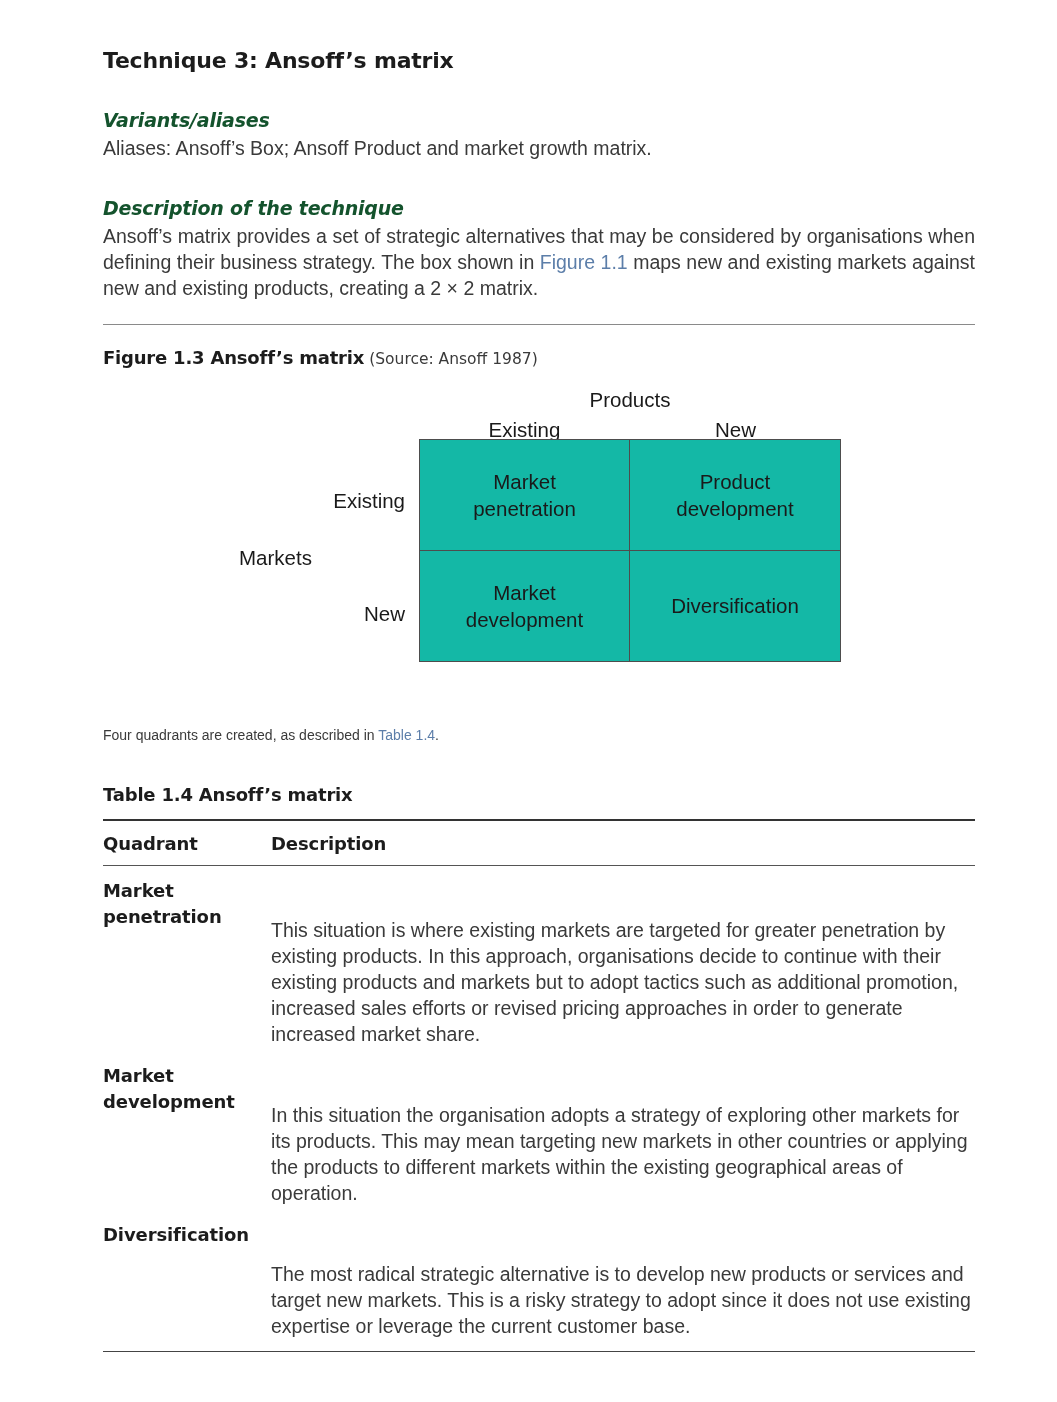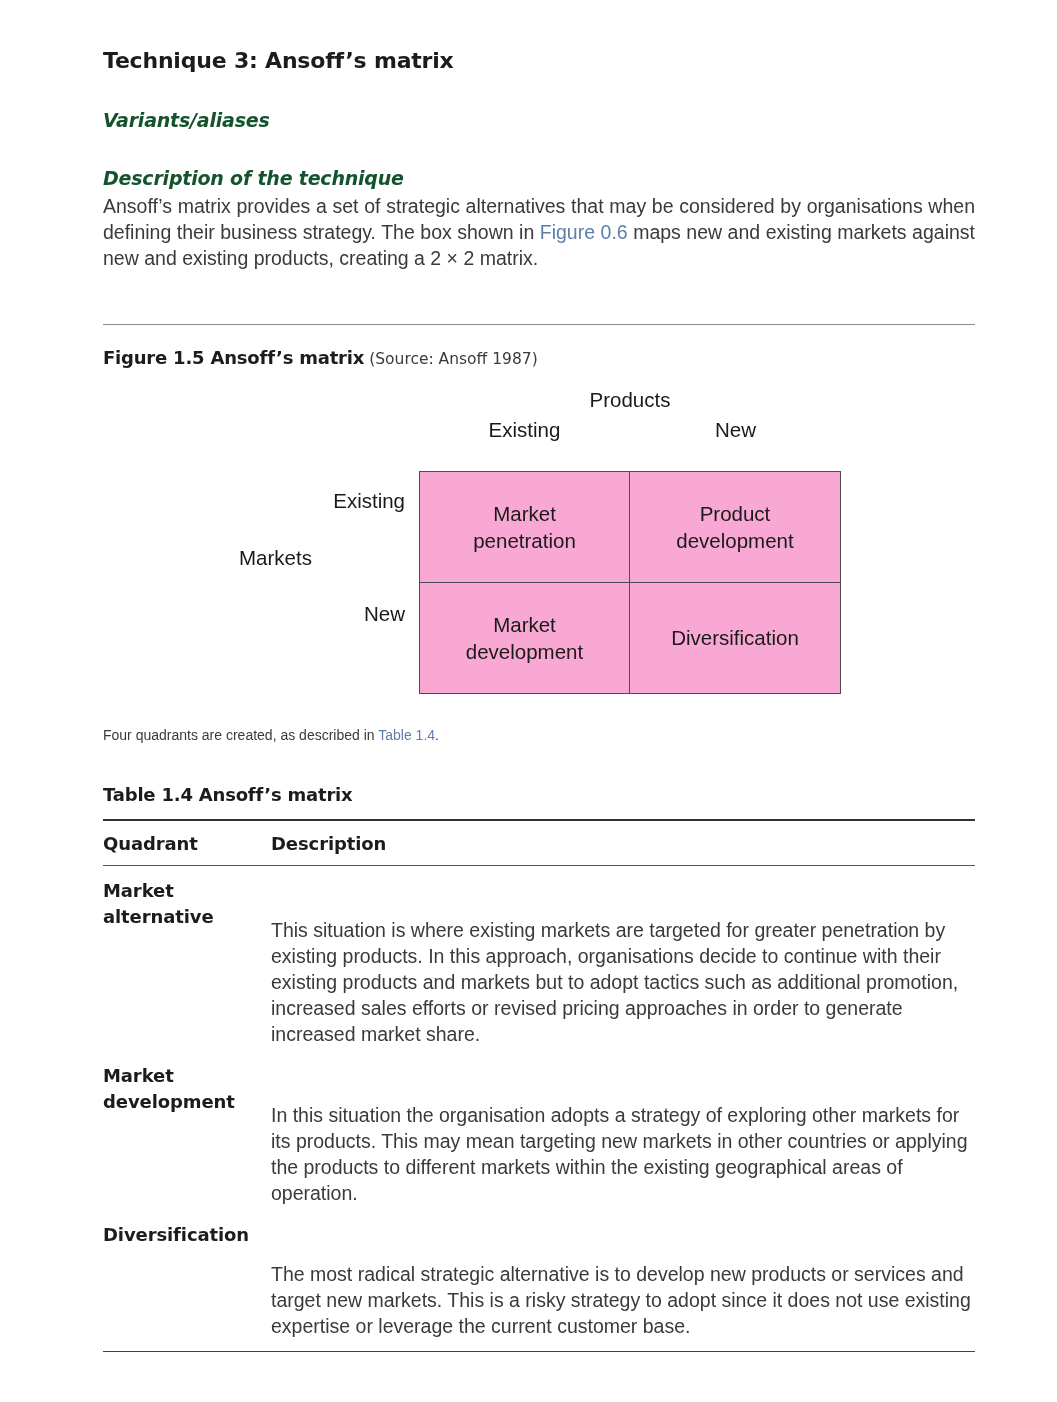--- a/index.html
+++ b/index.html
@@ -154,26 +154,26 @@
   .lbl-row-new {
     left: 205px;
     top: 602px;
     width: 200px;
     text-align: right;
   }
 
   .matrix-box {
     position: absolute;
     left: 419px;
-    top: 471px;
+    top: 439px;
     width: 422px;
     height: 223px;
     box-sizing: border-box;
     border: 1.5px solid #4d4d4d;
-    background: #f9a8d4;
+    background: #14b8a6;
     display: grid;
     grid-template-columns: 1fr 1fr;
     grid-template-rows: 1fr 1fr;
   }
   .matrix-cell {
     display: flex;
     align-items: center;
     justify-content: center;
     text-align: center;
     font-family: "Liberation Sans", sans-serif;
@@ -259,30 +259,31 @@
 <body>
 
 <div class="page">
 
   <div class="content">
 
     <h1 class="technique-title">Technique 3: Ansoff’s matrix</h1>
 
     <h2 class="section-heading h-variants">Variants/aliases</h2>
 
+    <p class="body-text">Aliases: Ansoff’s Box; Ansoff Product and market growth matrix.</p>
 
     <h2 class="section-heading h-description">Description of the technique</h2>
 
-    <p class="body-text justified"><span>Ansoff’s matrix provides a set of strategic alternatives that may be considered by organisations when defining their business strategy. The box shown in </span><a class="xref" href="#">Figure 0.6</a><span> maps new and existing markets against new and existing products, creating a 2 × 2 matrix.</span></p>
+    <p class="body-text justified"><span>Ansoff’s matrix provides a set of strategic alternatives that may be considered by organisations when defining their business strategy. The box shown in </span><a class="xref" href="#">Figure 1.1</a><span> maps new and existing markets against new and existing products, creating a 2 × 2 matrix.</span></p>
 
   </div>
 
   <div class="figure-divider"></div>
 
-  <div class="figure-caption"><span class="cap-bold">Figure 1.5 Ansoff’s matrix</span><span class="cap-source">(Source: Ansoff 1987)</span></div>
+  <div class="figure-caption"><span class="cap-bold">Figure 1.3 Ansoff’s matrix</span><span class="cap-source">(Source: Ansoff 1987)</span></div>
 
   <div class="figure-area">
 
     <div class="matrix-label lbl-products">Products</div>
 
     <div class="matrix-label lbl-col-existing">Existing</div>
 
     <div class="matrix-label lbl-col-new">New</div>
 
     <div class="matrix-label lbl-markets">Markets</div>
@@ -310,21 +311,21 @@
       <col class="col-description">
     </colgroup>
     <thead>
       <tr>
         <th>Quadrant</th>
         <th>Description</th>
       </tr>
     </thead>
     <tbody>
       <tr>
-        <td class="quad">Market alternative</td>
+        <td class="quad">Market penetration</td>
         <td>
             <span class="desc-text">This situation is where existing markets are targeted for greater penetration by existing products. In this approach, organisations decide to continue with their existing products and markets but to adopt tactics such as additional promotion, increased sales efforts or revised pricing approaches in order to generate increased market share.</span>
           </td>
       </tr>
       <tr>
         <td class="quad">Market development</td>
         <td>
             <span class="desc-text">In this situation the organisation adopts a strategy of exploring other markets for its products. This may mean targeting new markets in other countries or applying the products to different markets within the existing geographical areas of operation.</span>
           </td>
       </tr>

